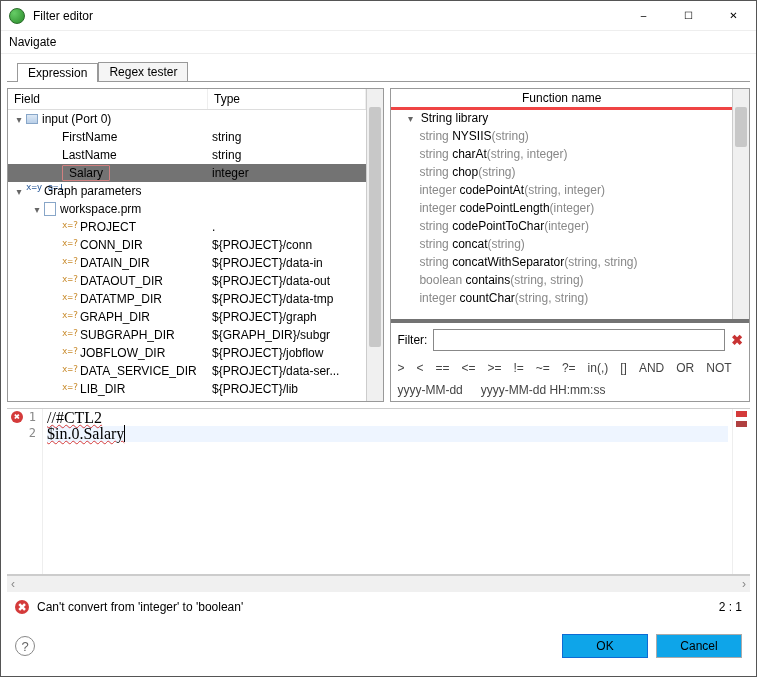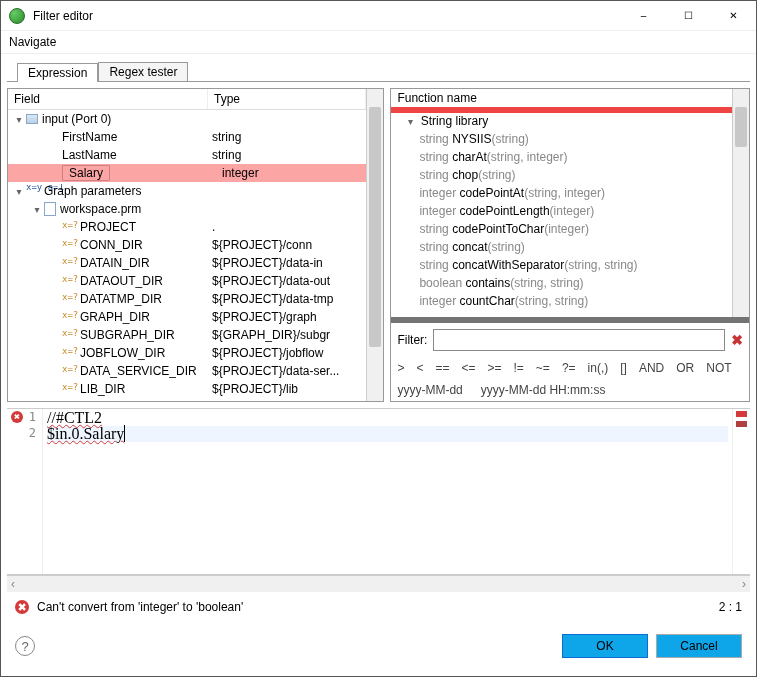--- a/index.html
+++ b/index.html
@@ -119,21 +119,21 @@
     overflow: hidden;
   }
   .row {
     display: flex;
     height: 18px;
     align-items: center;
     white-space: nowrap;
   }
   .row .c0 { width: 200px; display: flex; align-items: center; overflow: hidden; }
   .row .c1 { flex: 1; padding-left: 4px; overflow: hidden; text-overflow: ellipsis; }
-  .row.selected { background: #fca5a5; gap: 10px; }
+  .row.selected { background: #737373; }
   .indent { display: inline-block; }
   .twisty {
     width: 14px;
     display: inline-block;
     text-align: center;
     color: #666;
     font-size: 10px;
   }
   .node-icon {
     display: inline-block;
@@ -179,28 +179,29 @@
   .func-row {
     padding: 1px 6px 1px 28px;
     color: #888;
     height: 18px;
     white-space: nowrap;
   }
   .func-row .rtype { color: #888; }
   .func-row .fname { color: #000; }
   .func-header-row {
     padding: 2px 6px;
-    border-bottom: 6px solid #ef4444;
+    border-bottom: 3px solid #ef4444;
+    text-align: center;
   }
   .filter-row {
     display: flex;
     align-items: center;
     padding: 6px;
     gap: 6px;
-    border-top: 6px solid #737373;
+    border-top: 4px solid #737373;
   }
   .filter-row input {
     flex: 1;
     border: 1px solid #888;
     height: 22px;
     padding: 2px 4px;
     font-family: inherit;
     font-size: 12px;
   }
   .filter-x {

